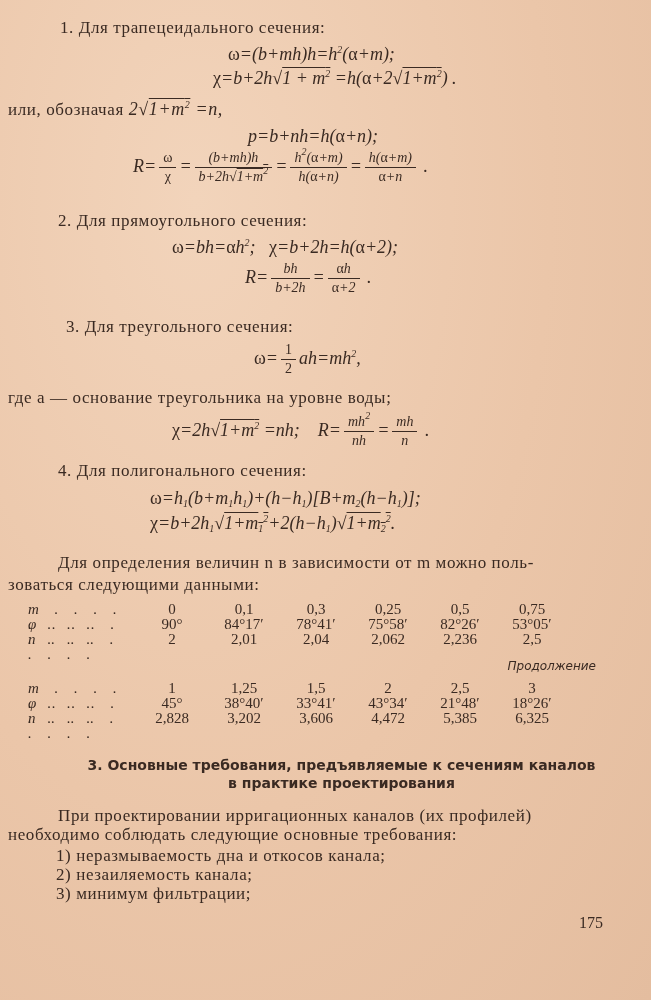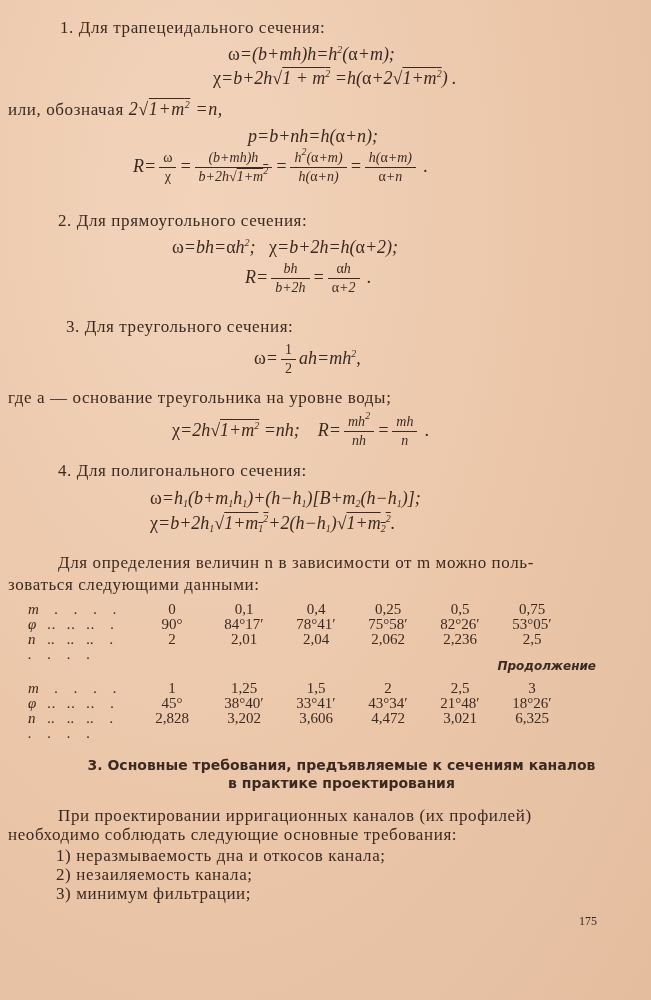--- a/index.html
+++ b/index.html
@@ -13,23 +13,23 @@
   sup{font-size:10px;vertical-align:7px;line-height:0;}
   sub{font-size:10px;vertical-align:-3px;line-height:0;}
   .frac{display:inline-block;vertical-align:middle;text-align:center;font-size:14px;margin:0 3px;}
   .frac .num{display:block;border-bottom:1px solid #3a2a22;padding:0 4px 1px;}
   .frac .den{display:block;padding:1px 4px 0;}
   .sq{text-decoration:overline;font-style:italic;}
   .tbl{position:absolute;left:58px;font-size:15px;width:540px;}
   .row{display:flex;height:15px;line-height:15px;}
   .row .lbl{width:108px;font-style:italic;letter-spacing:6px;}
   .row .c{flex:1;text-align:center;}
-  .cont{position:absolute;right:55px;top:659px;font-size:12px;font-style:italic;font-weight:bold;font-family:"DejaVu Sans",sans-serif;}
+  .cont{position:absolute;right:55px;top:659px;font-size:12px;font-style:italic;font-weight:normal;font-family:"DejaVu Sans",sans-serif;}
   .h{position:absolute;left:0;width:651px;text-align:center;font-family:"DejaVu Sans",sans-serif;font-weight:bold;font-size:14px;padding-left:16px;}
-  .pn{position:absolute;left:579px;top:914px;font-size:12px;}
+  .pn{position:absolute;left:579px;top:914px;font-size:16px;}
 </style>
 </head>
 <body>
 
 <div class="page">
 
   <div class="t" style="left:60px;top:18px">1. Для трапецеидального сечения:</div>
   <div class="f" style="left:228px;top:44px"><span class="u">ω</span>=(b+mh)h=h<sup>2</sup>(<span class="u">α</span>+m);</div>
   <div class="f" style="left:213px;top:68px"><span class="u">χ</span>=b+2h<span class="u">√</span><span class="sq">1 + m<sup>2</sup></span> =h(<span class="u">α</span>+2<span class="u">√</span><span class="sq">1+m<sup>2</sup></span>) .</div>
 
@@ -51,21 +51,21 @@
   <div class="f" style="left:150px;top:513px"><span class="u">χ</span>=b+2h<sub>1</sub><span class="u">√</span><span class="sq">1+m<sub>1</sub><sup>2</sup></span>+2(h−h<sub>1</sub>)<span class="u">√</span><span class="sq">1+m<sub>2</sub><sup>2</sup></span>.</div>
 
   <div class="t" style="left:58px;top:553px">Для определения величин n в зависимости от m можно поль-</div>
   <div class="t" style="left:8px;top:575px">зоваться следующими данными:</div>
 
   <div class="tbl" style="top:602px;left:28px">
     <div class="row">
         <span class="lbl">m . . . . . . . .</span>
         <span class="c">0</span>
         <span class="c">0,1</span>
-        <span class="c">0,4</span>
+        <span class="c">0,3</span>
         <span class="c">0,25</span>
         <span class="c">0,5</span>
         <span class="c">0,75</span>
       </div>
     <div class="row">
         <span class="lbl">φ . . . . . . . .</span>
         <span class="c">90°</span>
         <span class="c">84°17′</span>
         <span class="c">78°41′</span>
         <span class="c">75°58′</span>
@@ -103,21 +103,21 @@
         <span class="c">43°34′</span>
         <span class="c">21°48′</span>
         <span class="c">18°26′</span>
       </div>
     <div class="row">
         <span class="lbl">n . . . . . . . .</span>
         <span class="c">2,828</span>
         <span class="c">3,202</span>
         <span class="c">3,606</span>
         <span class="c">4,472</span>
-        <span class="c">3,021</span>
+        <span class="c">5,385</span>
         <span class="c">6,325</span>
       </div>
   </div>
 
   <div class="h" style="top:757px">3. Основные требования, предъявляемые к сечениям каналов</div>
   <div class="h" style="top:775px">в практике проектирования</div>
 
   <div class="t" style="left:58px;top:806px">При проектировании ирригационных каналов  (их профилей)</div>
   <div class="t" style="left:8px;top:825px">необходимо соблюдать следующие основные требования:</div>
   <div class="t" style="left:56px;top:846px">1) неразмываемость дна и откосов канала;</div>

